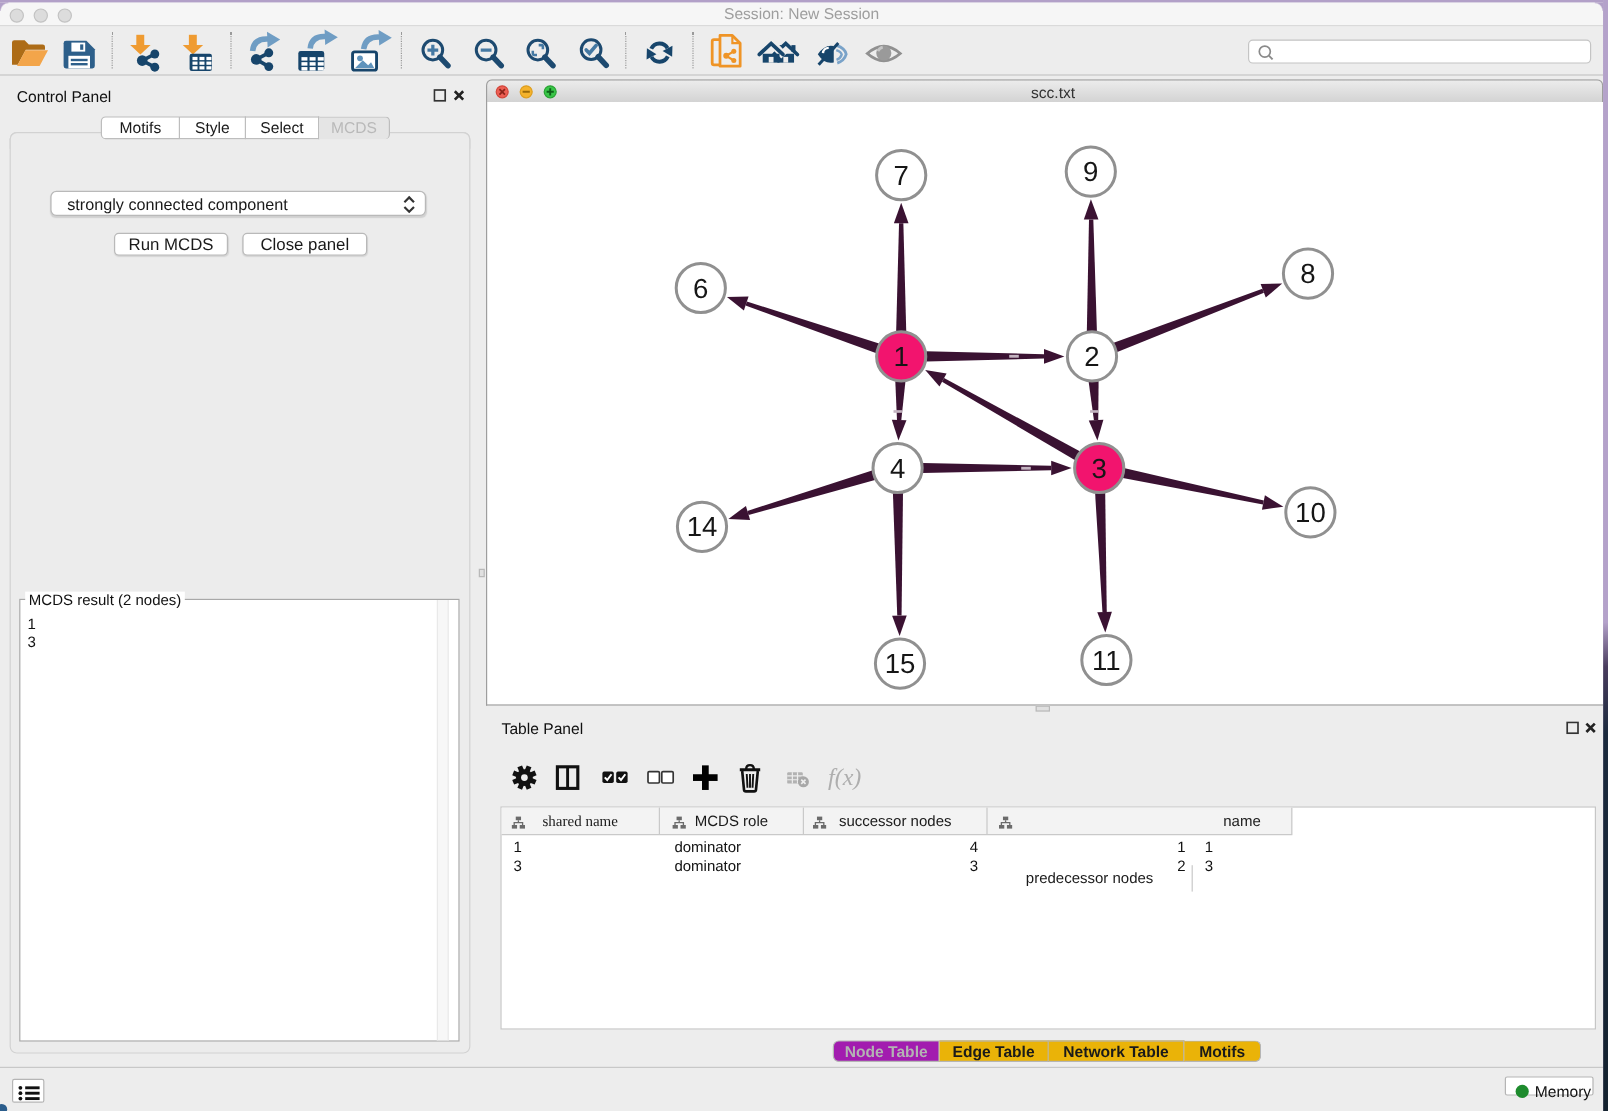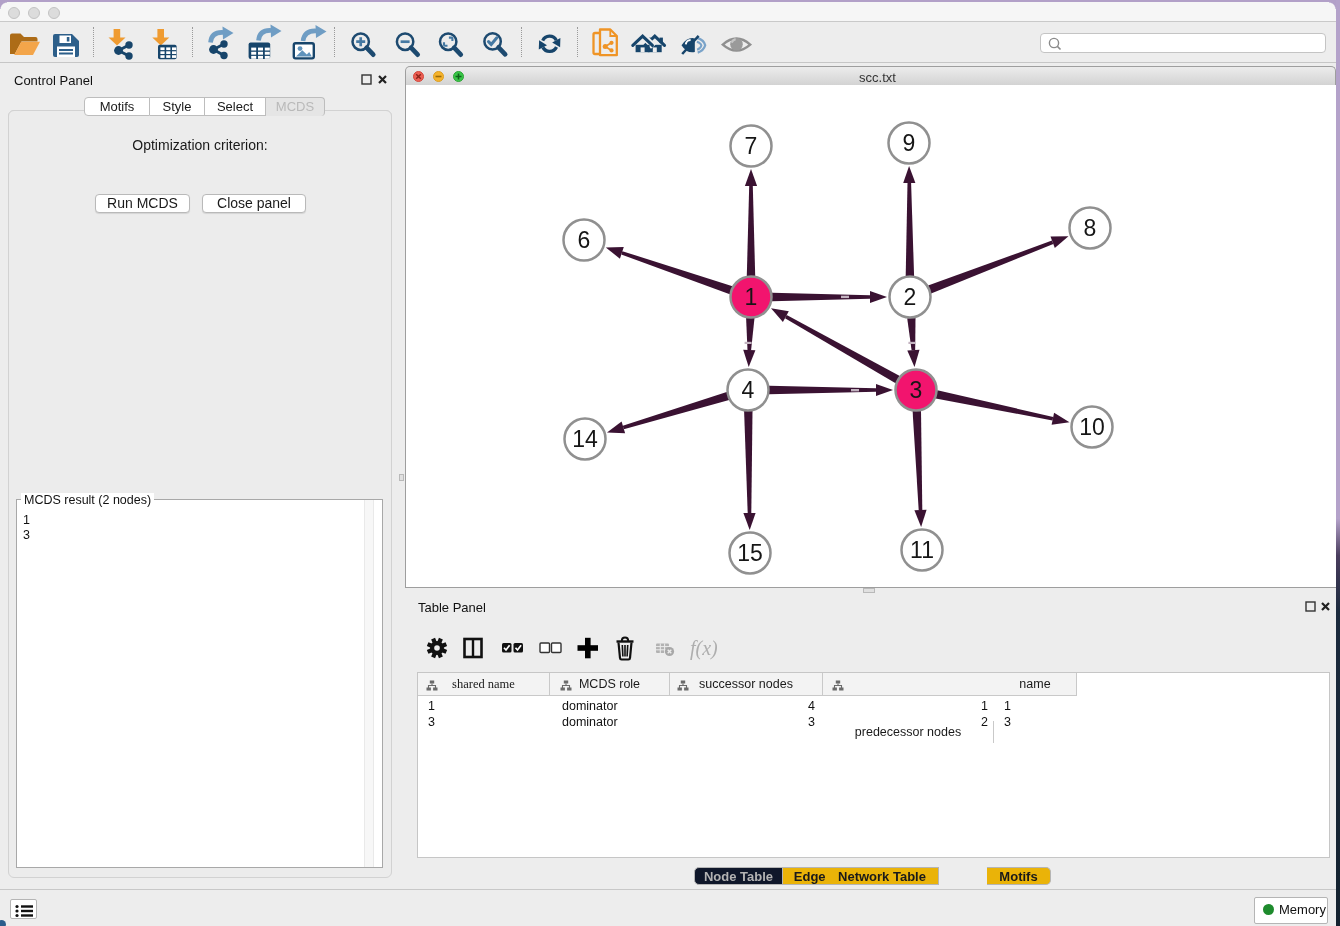--- a/index.html
+++ b/index.html
@@ -58,30 +58,31 @@
 #thead{position:absolute;left:0;top:0;width:659px;height:22px;background:#f3f3f3;
  border-bottom:1px solid #c9c9c9;}
 .td{position:absolute;font-size:12.5px;color:#111;height:16px;line-height:16px;}
 .btab{position:absolute;top:867px;height:18px;background:#eab308;border:1px solid #b5b5b5;
  box-sizing:border-box;font-size:13px;font-weight:bold;color:#1a1a1a;text-align:center;line-height:17px;}
 
 #statusbar{position:absolute;left:0;top:889px;width:1336px;height:37px;background:#ededed;
  border-top:1px solid #c8c8c8;}
 #listbtn{position:absolute;left:10px;top:899px;width:27px;height:20px;background:#fff;
  border:1px solid #b5b5b5;border-radius:2px;box-sizing:border-box;}
-#membtn{position:absolute;left:1254px;top:897px;width:74px;height:27px;background:#fff;
+#membtn{position:absolute;left:1254px;top:897px;width:74px;height:16px;background:#fff;
  border:1px solid #b5b5b5;border-radius:2px;box-sizing:border-box;}
 #membtn .dot{position:absolute;left:8px;top:5.5px;width:11px;height:11px;border-radius:50%;background:#1e8b2d;}
 #membtn .txt{position:absolute;left:24px;top:3.5px;font-size:13px;color:#111;}
 </style></head><body>
 <div id="win">
  <div id="titlebar">
   <div class="tl" style="left:8px;"></div>
   <div class="tl" style="left:27.5px;"></div>
   <div class="tl" style="left:47.5px;"></div>
+  <div id="title-txt">Session: New Session</div>
  </div>
  <div id="toolbar">
   <svg width="1336" height="40" style="position:absolute;left:0;top:0">
         <path d="M10 32 L10 13.5 Q10 11.5 12 11.5 H20.5 L24 15 H35.5 Q37.5 15 37.5 17 V19.5 H21.5 L14.8 32 Z" fill="#ad6c17"></path>
         <path d="M14.2 33 L21.2 19.8 H40 L33 33 Z" fill="#f3a54a"></path>
         <path d="M55 12 H72 L79 19 V33 Q79 35 77 35 H55 Q53 35 53 33 V14 Q53 12 55 12 Z" fill="#2d5f8a"></path>
         <rect x="59.5" y="13.5" width="11.5" height="7.5" fill="#fff"></rect>
         <rect x="66.8" y="15" width="2.6" height="4.5" fill="#2d5f8a"></rect>
         <rect x="57" y="24.5" width="18" height="10.5" fill="#fff"></rect>
         <rect x="59" y="27" width="14" height="2" fill="#2d5f8a"></rect>
@@ -194,21 +195,27 @@
  <svg class="abs" style="left:361px;top:74px" width="30" height="12">
   <rect x="1" y="1" width="9" height="9" fill="none" stroke="#333" stroke-width="1.4"></rect>
   <path d="M18 2 L25 9 M25 2 L18 9" stroke="#222" stroke-width="2.2"></path>
     </svg>
  <div id="panel-band"></div>
  <div id="panel"></div>
  <div class="tab" style="left:84px;width:66px;border-radius:4px 0 0 4px;">Motifs</div>
  <div class="tab" style="left:150px;width:55px;border-left:none;">Style</div>
  <div class="tab" style="left:205px;width:61px;border-left:none;">Select</div>
  <div class="tab" style="left:266px;width:59px;border-left:none;border-radius:0 4px 4px 0;background:#e5e5e5;color:#b9b9b9;border-bottom:none;">MCDS</div>
- <div id="opt-label">Optimization criterion:</div>
+ <div id="dropdown">
+      <span>strongly connected component</span>
+  <svg width="12" height="15" style="position:absolute;right:7px;top:3px">
+   <path d="M2 5.5 L6 1.5 L10 5.5" fill="none" stroke="#333" stroke-width="1.8"></path>
+   <path d="M2 9.5 L6 13.5 L10 9.5" fill="none" stroke="#333" stroke-width="1.8"></path>
+      </svg>
+    </div>
  <div class="btn" style="left:95px;width:95px;">Run MCDS</div>
  <div class="btn" style="left:202px;width:104px;">Close panel</div>
  <div id="fieldset"></div>
  <div id="scrollstrip"></div>
  <div id="legend">MCDS result (2 nodes)</div>
  <div id="mcds-vals">1<br>3</div>
 
  <div id="canvas"></div>
  <div id="cwin-title">
       <div class="t">scc.txt</div>
@@ -373,23 +380,23 @@
   <div class="td" style="left:144px;top:25px;">dominator</div>
   <div class="td" style="left:252px;top:25px;width:145px;text-align:right;">4</div>
   <div class="td" style="left:405px;top:25px;width:165px;text-align:right;">1</div>
   <div class="td" style="left:586px;top:25px;">1</div>
   <div class="td" style="left:10px;top:41px;">3</div>
   <div class="td" style="left:144px;top:41px;">dominator</div>
   <div class="td" style="left:252px;top:41px;width:145px;text-align:right;">3</div>
   <div class="td" style="left:405px;top:41px;width:165px;text-align:right;">2</div>
   <div class="td" style="left:586px;top:41px;">3</div>
  </div>
- <div class="btab" style="left:694px;width:89px;border-radius:5px 0 0 5px;background:#0f172a;color:#b3b3b3;">Node Table</div>
+ <div class="btab" style="left:694px;width:89px;border-radius:5px 0 0 5px;background:#a21caf;color:#b3b3b3;">Node Table</div>
  <div class="btab" style="left:783px;width:91px;border-left:none;">Edge Table</div>
- <div class="btab" style="left:826px;width:113px;border-left:none;">Network Table</div>
+ <div class="btab" style="left:874px;width:113px;border-left:none;">Network Table</div>
  <div class="btab" style="left:987px;width:64px;border-left:none;border-radius:0 5px 5px 0;">Motifs</div>
  <div id="statusbar"></div>
  <div id="listbtn">
       <svg width="25" height="18" style="position:absolute;left:3px;top:2.5px">
   <circle cx="3" cy="3.5" r="1.6" fill="#111"></circle>
         <rect x="7" y="2.3" width="12" height="2.4" fill="#111"></rect>
   <circle cx="3" cy="8" r="1.6" fill="#111"></circle>
         <rect x="7" y="6.8" width="12" height="2.4" fill="#111"></rect>
   <circle cx="3" cy="12.5" r="1.6" fill="#111"></circle>
         <rect x="7" y="11.3" width="12" height="2.4" fill="#111"></rect>

